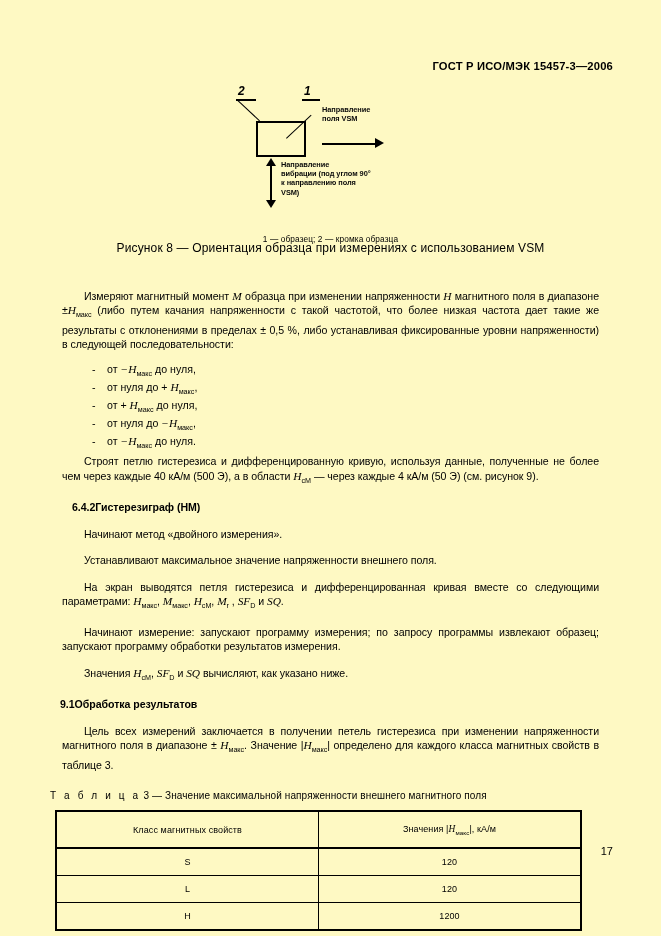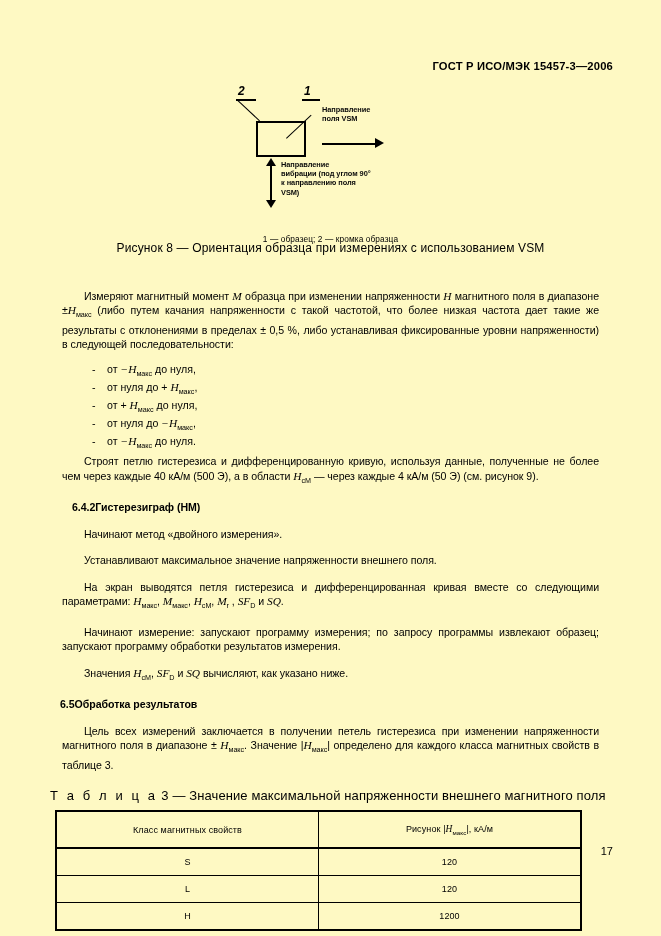--- a/index.html
+++ b/index.html
@@ -173,21 +173,21 @@
     line-height: 13.6px;
     padding-left: 57px;
     position: relative;
   }
   .dash-list li .bullet {
     position: absolute;
     left: 42px;
   }
   
   .table-caption {
-    font-size: 13px;
+    font-size: 10px;
     letter-spacing: 0.1px;
     margin: 0;
   }
   .table-caption .spaced { letter-spacing: 2.6px; }
   table.gost {
     border-collapse: collapse;
     width: 527px;
     margin-left: 5px;
     table-layout: fixed;
   }
@@ -270,31 +270,31 @@
 
     <p style="text-indent:22px;"><span>Начинают метод «двойного измерения».</span></p>
     <p style="text-indent:22px;"><span>Устанавливают максимальное значение напряженности внешнего поля.</span></p>
 
     <p class="indent"><span>На экран выводятся петля гистерезиса и дифференцированная кривая вместе со следующими параметрами: </span><var>H<sub>макс</sub></var>, <var>M<sub>макс</sub></var>, <var>H<sub>cM</sub></var>, <var>M<sub>r</sub></var> , <var><span>SF</span><sub>D</sub></var> и <var>SQ</var>.</p>
 
     <p class="indent">Начинают измерение: запускают программу измерения; по запросу программы извлекают образец; запускают программу обработки результатов измерения.</p>
 
     <p style="text-indent:22px;"><span>Значения </span><var>H<sub>cM</sub></var>, <var><span>SF</span><sub>D</sub></var> и <var>SQ</var><span> вычисляют, как указано ниже.</span></p>
 
-    <p class="heading" style="text-indent:10px;"><span class="num">6.5</span><span>Обработка результатов</span></p>
+    <p class="heading" style="text-indent:10px;"><span class="num">9.1</span><span>Обработка результатов</span></p>
 
     <p class="indent"><span>Цель всех измерений заключается в получении петель гистерезиса при изменении напряженности магнитного поля в диапазоне ± </span><var>H<sub>макс</sub></var><span>. Значение |</span><var>H<sub>макс</sub></var><span>| определено для каждого класса магнитных свойств в таблице 3.</span></p>
 
     <p class="table-caption" style="margin-top:17px;"><span class="spaced">Т а б л и ц а</span> <span>3</span> <span>—</span> <span>Значение максимальной напряженности внешнего магнитного поля</span></p>
 
     <table class="gost" style="margin-top:7px;">
       <thead>
         <tr>
           <th class="outer-l">Класс магнитных свойств</th>
-          <th class="outer-r"><span>Рисунок |</span><var style="font-size:9.4px;">H<sub style="font-size:6.2px;">макс</sub></var><span>|, кА/м</span></th>
+          <th class="outer-r"><span>Значения |</span><var style="font-size:9.4px;">H<sub style="font-size:6.2px;">макс</sub></var><span>|, кА/м</span></th>
         </tr>
       </thead>
       <tbody>
         <tr>
           <td class="outer-l">S</td>
           <td class="outer-r">120</td>
         </tr>
         <tr>
           <td class="outer-l">L</td>
           <td class="outer-r">120</td>

